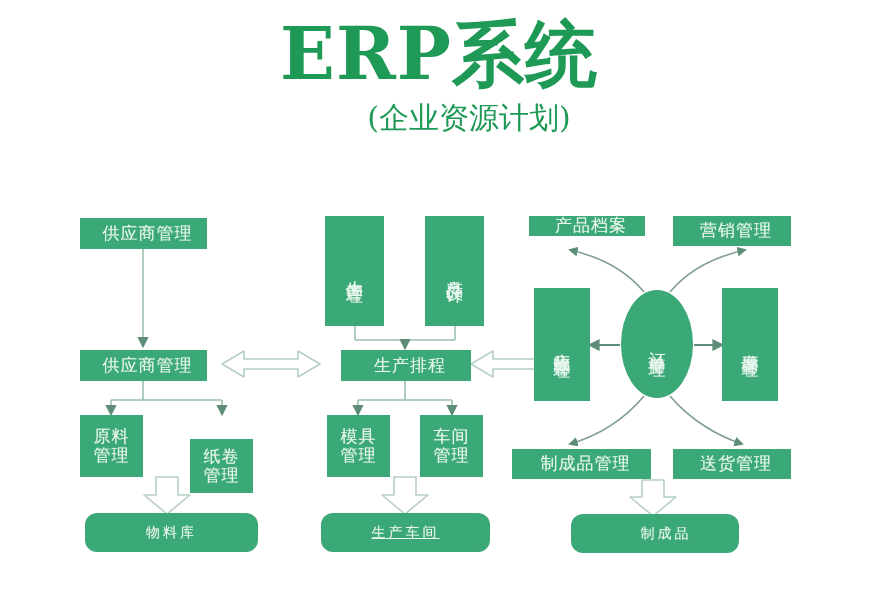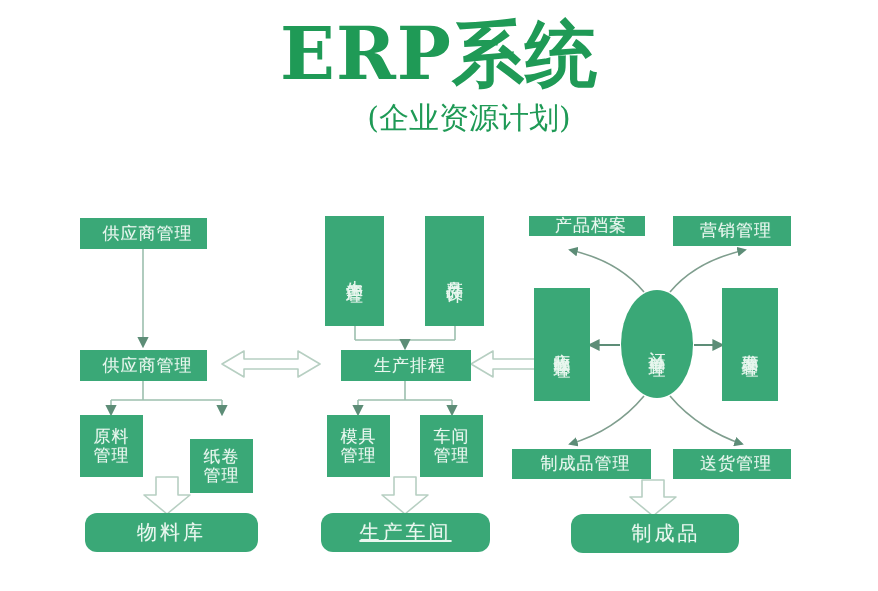--- a/index.html
+++ b/index.html
@@ -65,21 +65,21 @@
     text-orientation: upright;
     font-size: 17px;
     letter-spacing: 2px;
   }
   .node.wrapbox {
     font-size: 17px;
     white-space: pre-line;
   }
   .node.rounded {
     border-radius: 12px;
-    font-size: 20px;
+    font-size: 14px;
     letter-spacing: 3px;
   }
   .node.ellipse {
     border-radius: 50%;
     writing-mode: vertical-rl;
     text-orientation: upright;
     font-size: 17px;
     letter-spacing: 3px;
   }
   

